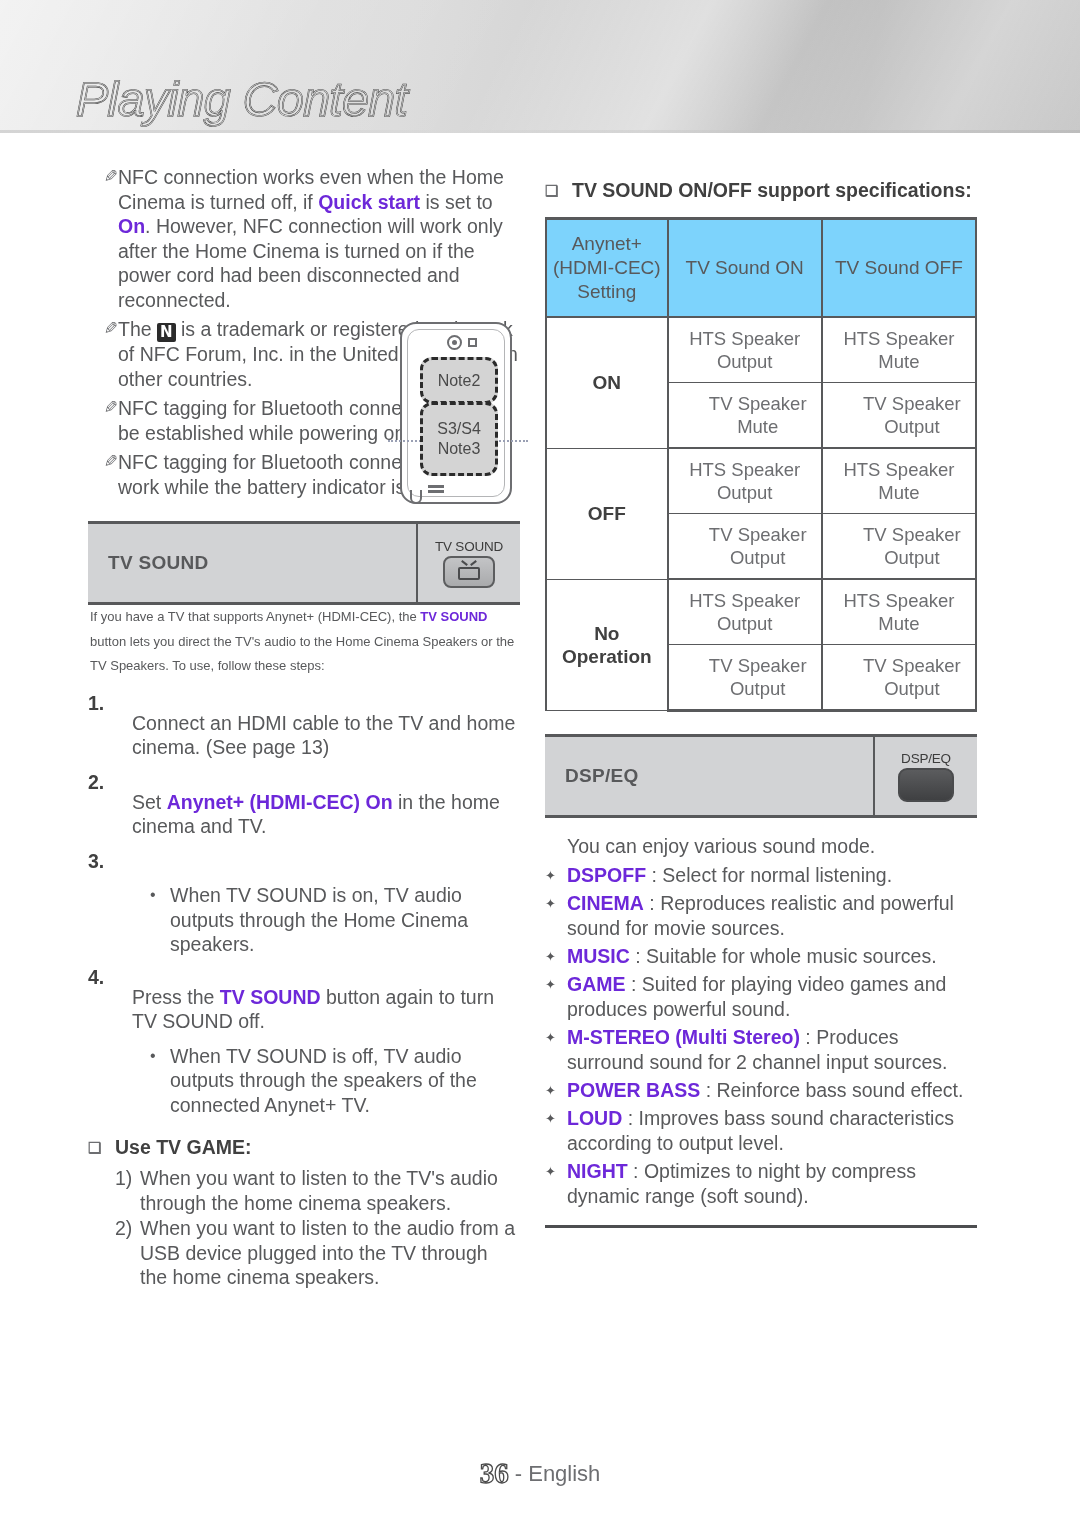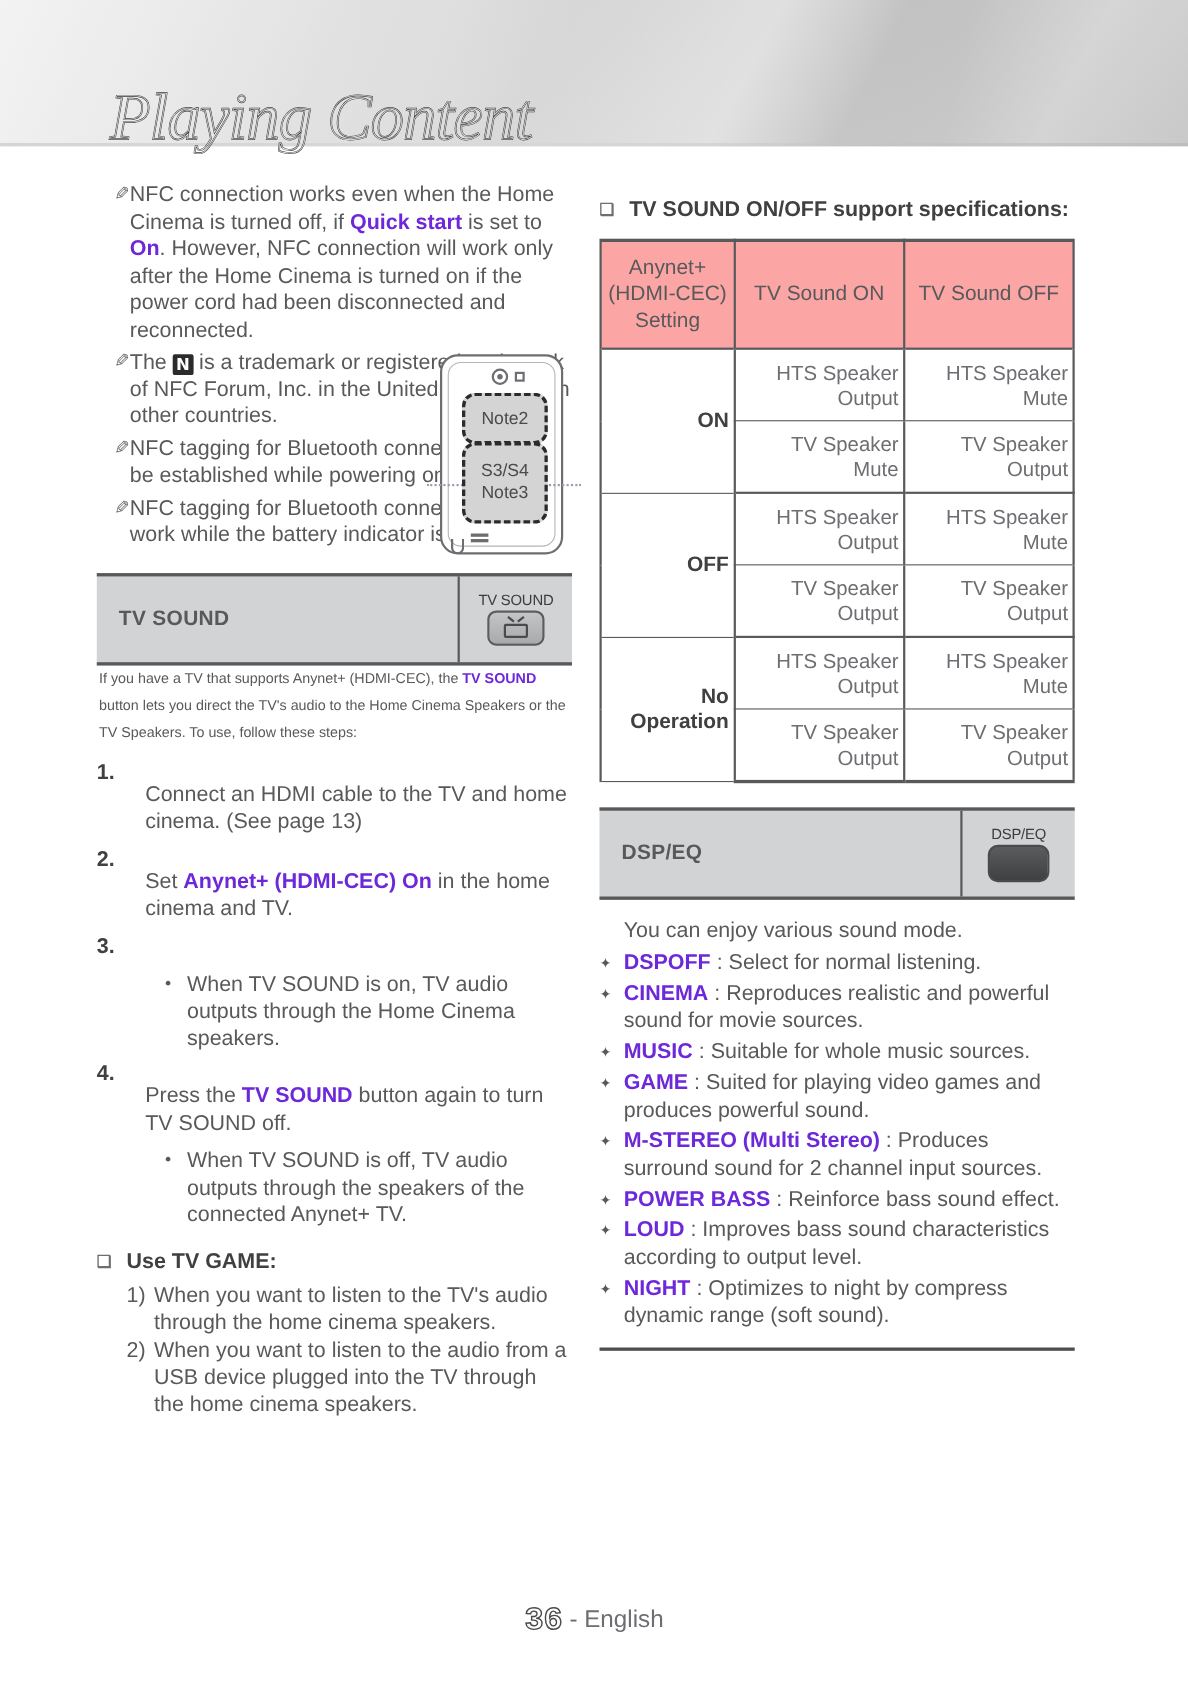--- a/index.html
+++ b/index.html
@@ -32,28 +32,28 @@
   }
   .header-band::after {
     content:"";
     position:absolute; left:0; right:0; bottom:0; height:3px;
     background: linear-gradient(90deg,#c2c2c2,#d8d8d8 40%,#b5b5b5);
     opacity:.6;
   }
 
   .page-title {
     position: absolute;
-    left: 100px; top: 72px;
-    font-size: 60px;
+    left: 76px; top: 72px;
+    font-size: 48px;
     font-style: italic;
     font-weight: 400;
     letter-spacing: -0.5px;
     color: transparent;
     -webkit-text-stroke: 1.6px #3a3a3a;
-    font-family: Liberation Serif, serif;
+    font-family: Liberation Sans, sans-serif;
     z-index: 3;
     white-space: nowrap;
   }
   .page-title::before {
     content: attr(data-ghost);
     position:absolute; left:0; top:0;
     color: transparent;
     -webkit-text-stroke: 0.5px #ffffff;
   }
 
@@ -274,37 +274,37 @@
 
   
   table.spec {
     width: 432px;
     border-collapse: collapse;
     margin-top: 14px;
     font-size: 18px;
     color: #6d6e71;
   }
   table.spec th {
-    background: #fca5a5;
+    background: #7dd3fc;
     color: #58595b;
     font-weight: 400;
     font-size: 19px;
     line-height: 24px;
     padding: 12px 4px;
     border-left: 2px solid #58595b;
     border-right: 2px solid #58595b;
     text-align: center;
     vertical-align: middle;
   }
   table.spec thead tr { border-top: 3px solid #58595b; border-bottom: 2px solid #58595b; }
   table.spec td {
     border-left: 2px solid #58595b;
     border-right: 2px solid #58595b;
     border-bottom: 1.5px solid #58595b;
-    text-align: right;
+    text-align: center;
     vertical-align: middle;
     padding: 9px 4px;
     line-height: 23px;
     font-size: 18.5px;
   }
   table.spec td.rowhead {
     font-weight: 700;
     color: #404040;
     font-size: 19px;
     border-bottom: 1.5px solid #58595b;
@@ -338,21 +338,21 @@
     width: 1080px;
     text-align: center;
     font-size: 22px;
     color: #6d6e71;
   }
   .footer .pnum {
     font-size: 29px;
     font-weight: 700;
     color: transparent;
     -webkit-text-stroke: 1.3px #4a4a4a;
-    font-family: Liberation Mono, monospace;
+    font-family: Liberation Serif, serif;
     vertical-align: -2px;
   }
 </style>
 </head>
 <body>
 
 <div class="header-band"></div>
 <div class="page-title" data-ghost="Playing Content">Playing Content</div>
 
 <div class="col-left">

